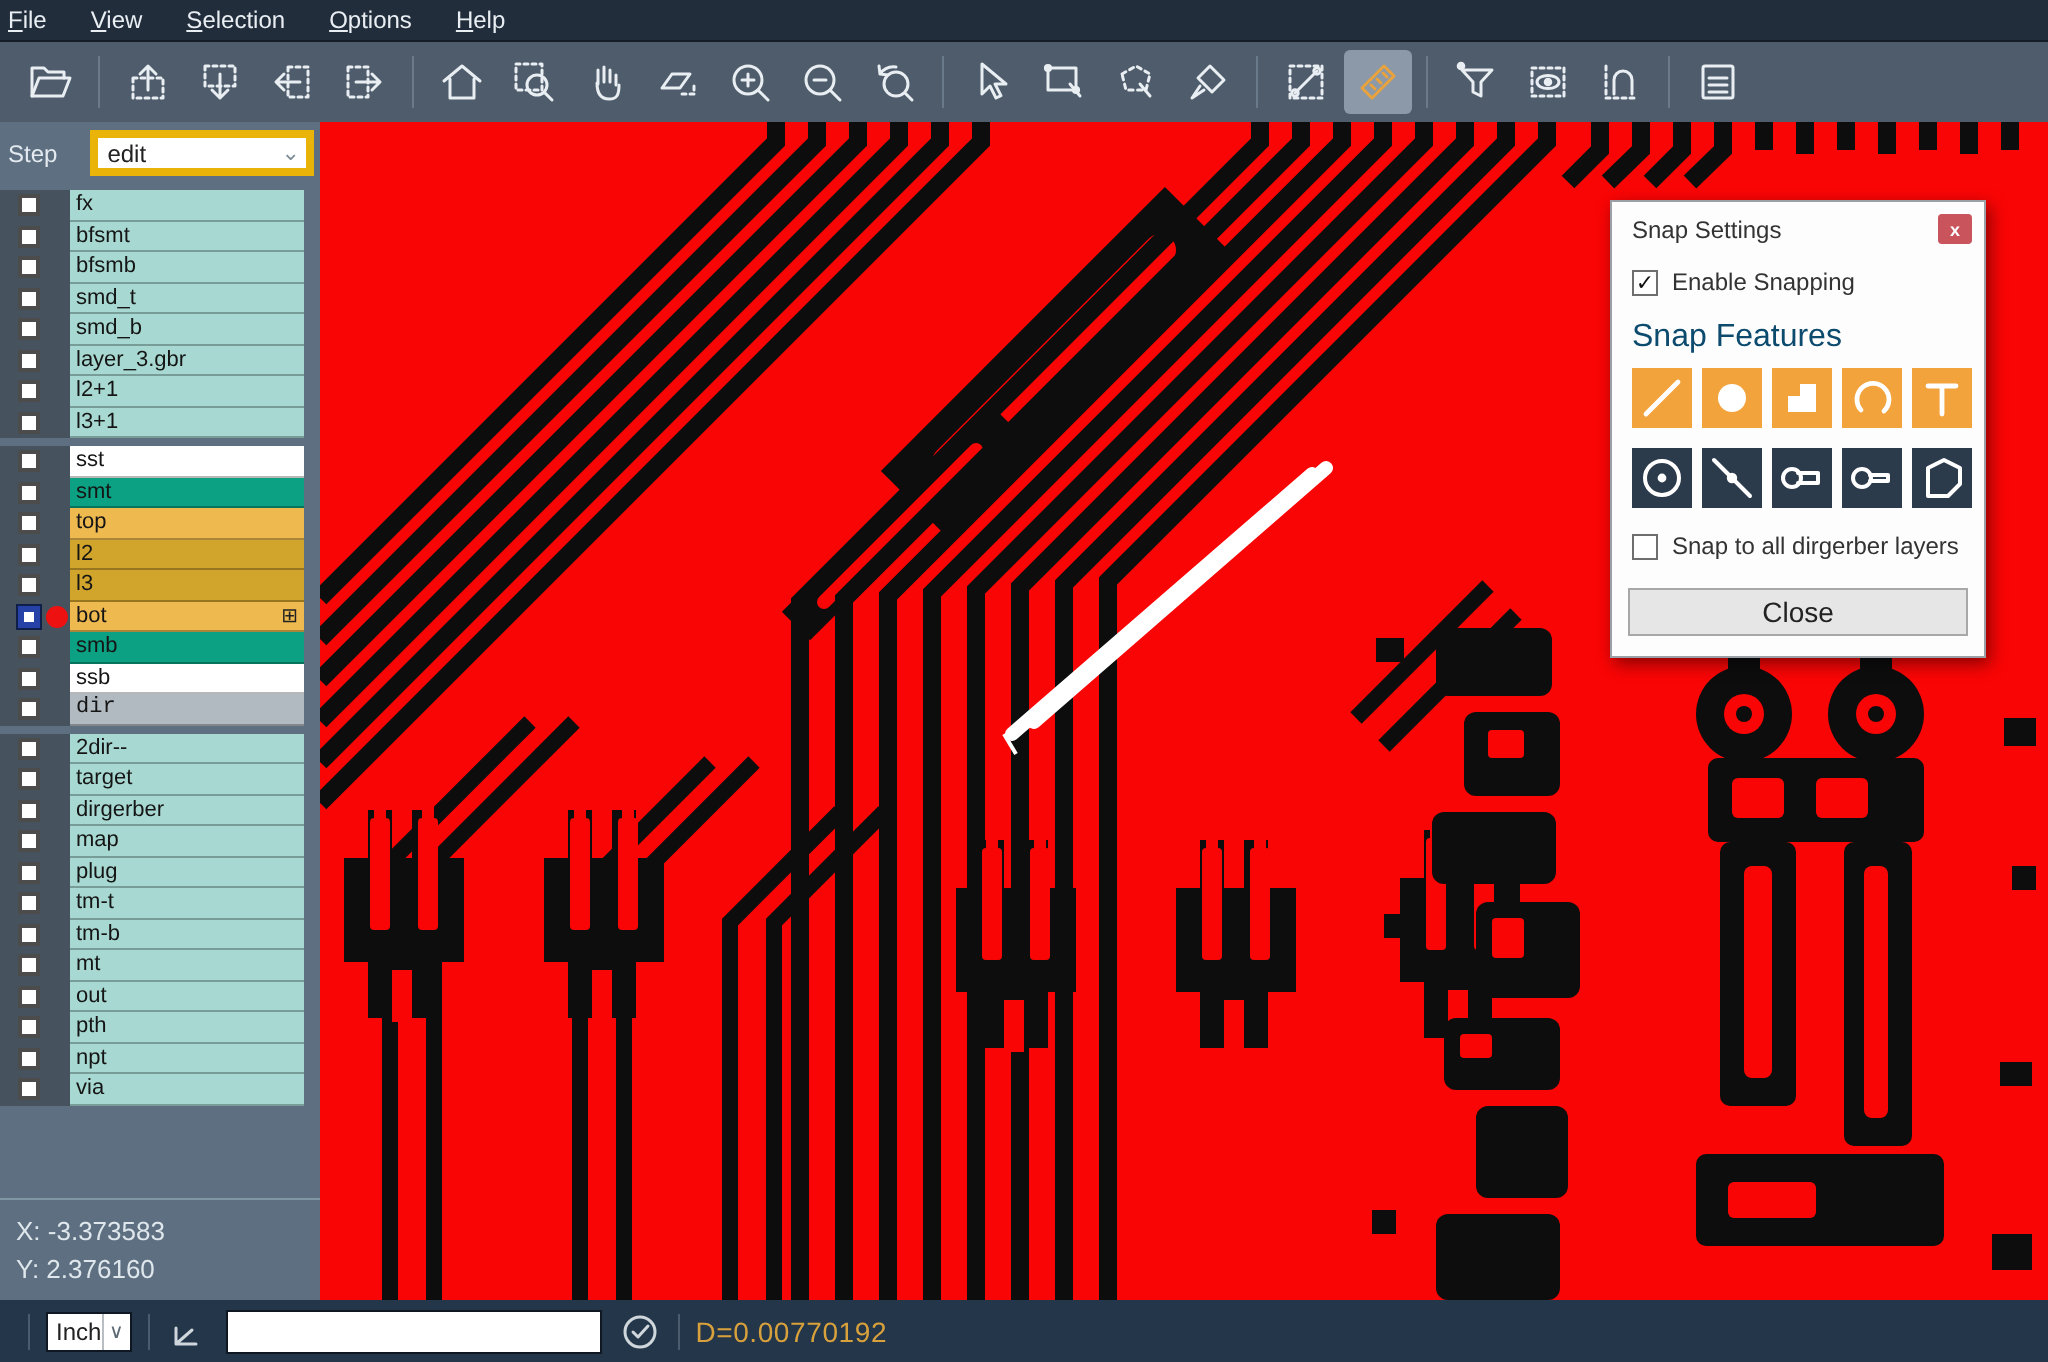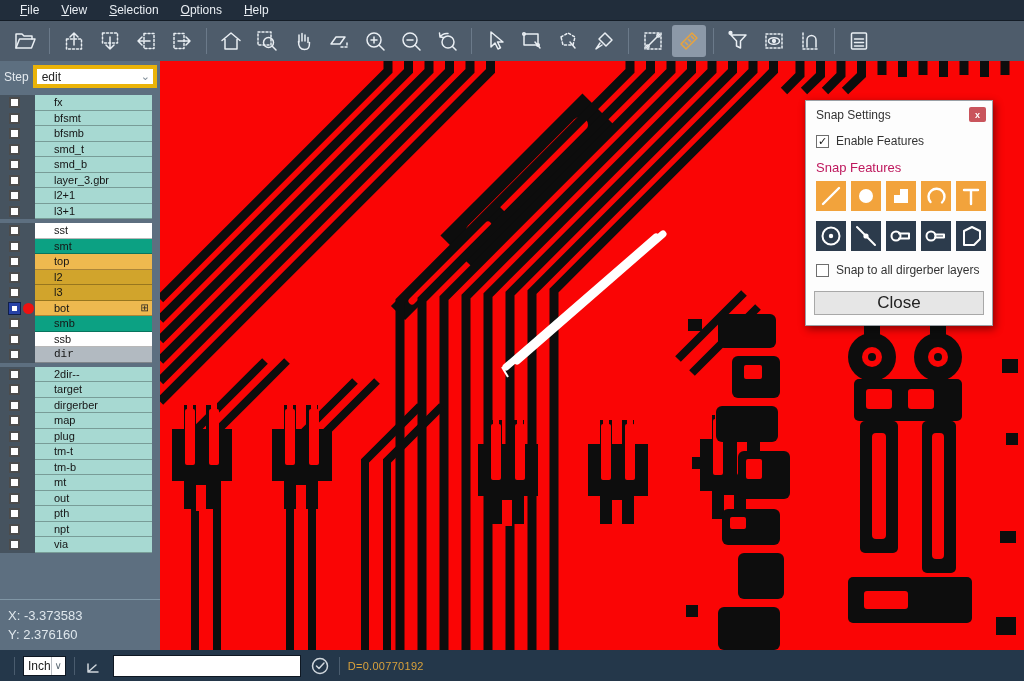--- a/index.html
+++ b/index.html
@@ -1,56 +1,56 @@
 <!DOCTYPE html>
 <html style="--menu-bg: #212d3b; --toolbar-bg: #4e5c6b; --sidebar-bg: #5d6f80; --canvas-red: #fa0505; --row-teal: #a7d9d2; --row-green: #0ca183; --row-amber: #eeb94f; --row-gold: #d1a42c; --row-gray: #b2bac1; --status-bg: #24374a; --accent-orange: #e8a33d; --gold-text: #d9a13b; --dialog-orange: #f2a33c; --dialog-navy: #2c3b4c; --close-red: #c9545c;"><head>
 <meta charset="utf-8">
 <style>
   * { margin:0; padding:0; box-sizing:border-box; }
   html,body { width:1024px; height:681px; overflow:hidden;
     font-family:"Liberation Sans", sans-serif; background:#222e3c; }
 
   
   .menubar { height:21px; background:var(--menu-bg); display:flex; align-items:center;
-    padding-left:20px; gap:22px; border-bottom:1px solid #141d27; }
+    padding-left:4px; gap:22px; border-bottom:1px solid #141d27; }
   .menubar .mitem { color:#e9eef3; font-size:12px; cursor:default; }
   .menubar .mitem u { text-decoration:underline; }
 
   
   .toolbar { height:40px; background:var(--toolbar-bg); display:flex; align-items:center;
     padding-left:8px; gap:2px; }
   .tbtn { width:34px; height:32px; display:flex; align-items:center; justify-content:center;
     border-radius:3px; }
   .tbtn svg { stroke:#e9eef3; fill:none; stroke-width:1.5; stroke-linecap:round; stroke-linejoin:round; }
   .tbtn.active { background:#8c99a8; }
   .tbtn.active svg { stroke:var(--accent-orange); }
   .tsep { width:1px; height:26px; background:#6b7a8a; margin:0 5px; }
 
   
   .main { display:flex; height:589px; }
 
   
   .sidebar { width:160px; background:var(--sidebar-bg); position:relative; flex:none; }
-  .steprow { height:31px; display:flex; align-items:center; padding:0 3px 0 4px; gap:4px; }
+  .steprow { height:31px; display:flex; align-items:center; padding:0 3px 0 4px; gap:16px; }
   .steprow .slabel { color:#e4eaef; font-size:12px; }
   .stepsel { flex:1; height:23px; background:#fff; border:4px solid #eab308; display:flex;
     align-items:center; font-size:12px; color:#222; padding-left:5px; position:relative; }
   .stepsel .chev { position:absolute; right:3px; color:#7d8b96; font-size:11px; }
   .layers { padding-top:3px; }
   .layer-group { margin-bottom:4px; }
   .lrow { height:15.5px; display:flex; align-items:stretch; }
   .lrail { width:7px; background:#46535f; flex:none; }
   .lchk { width:15px; flex:none; background:#46535f; display:flex; align-items:center; justify-content:center; }
   .lchk .box { width:11px; height:11px; background:#fff; border:2px solid #4c4c4c; }
   .lrow.active .lchk .box { background:#fff; border:3px solid #2742a6; outline:1px solid #101f4a; }
   .ldot { width:13px; flex:none; background:#46535f; display:flex; align-items:center; justify-content:center; }
   .ldot .dot { width:11px; height:11px; border-radius:50%; background:#ee1111; display:none; }
   .lrow.active .ldot .dot { display:block; }
   .lname { flex:1; font-size:11px; color:#151515; display:flex; align-items:center;
-    padding-left:19px; border-bottom:1px solid rgba(0,0,0,.28); margin-right:8px; position:relative; }
+    padding-left:3px; border-bottom:1px solid rgba(0,0,0,.28); margin-right:8px; position:relative; }
   .lname .grid { display:none; position:absolute; right:3px; font-size:10px; color:#222; }
   .lrow.active .lname .grid { display:block; }
   .c-teal  { background:var(--row-teal); }
   .c-white { background:#ffffff; }
   .c-green { background:var(--row-green); }
   .c-amber { background:var(--row-amber); }
   .c-gold  { background:var(--row-gold); }
   .c-gray  { background:var(--row-gray);font-family:Liberation Mono, monospace; }
   .coords { position:absolute; left:0; bottom:0; width:100%; padding:6px 2px 6px 8px;
     border-top:1px solid #8096a5; color:#dfe7ec; font-size:13px; line-height:19px; }
@@ -63,42 +63,42 @@
   .dialog { position:absolute; left:805px; top:100px; width:188px; background:#fdfdfd;
     border:1px solid #9aa0a6; box-shadow:2px 3px 8px rgba(0,0,0,.45); z-index:5; }
   .dtitle { display:flex; align-items:center; justify-content:space-between;
     padding:6px 6px 6px 10px; font-size:12px; color:#333; }
   .dclose { width:17px; height:15px; background:var(--close-red); color:#fff; font-size:9px;
     font-weight:bold; display:flex; align-items:center; justify-content:center; border-radius:2px; }
   .drow { display:flex; align-items:center; gap:7px; padding:6px 10px; }
   .dchk { width:13px; height:13px; background:#fff; border:1px solid #6e6e6e; flex:none;
     display:flex; align-items:center; justify-content:center; font-size:11px; color:#111; }
   .dlabel { font-size:12px; color:#333; }
-  .dsection { font-size:13px; color:#be185d; padding:6px 10px 2px 10px; }
+  .dsection { font-size:16px; color:#0c4a6e; padding:6px 10px 2px 10px; }
   .dbtns { display:flex; gap:5px; padding:4px 10px 6px 10px; }
   .sqbtn { width:30px; height:30px; display:flex; align-items:center; justify-content:center; }
   .sqbtn.orange { background:var(--dialog-orange); }
   .sqbtn.navy { background:var(--dialog-navy); }
   .sqbtn svg { stroke:#fff; fill:none; stroke-width:2.4; stroke-linecap:round; stroke-linejoin:round; }
   .dclosebtn { margin:8px 8px 10px 8px; width:calc(100% - 16px); height:24px; background:#e6e6e6;
-    border:1px solid #a8a8a8; font-size:17px; color:#222; display:flex; align-items:center;
+    border:1px solid #a8a8a8; font-size:14px; color:#222; display:flex; align-items:center;
     justify-content:center; font-family:"Liberation Sans", sans-serif; }
 
   
   .statusbar { height:31px; background:var(--status-bg); display:flex; align-items:center;
     padding-left:14px; gap:8px; }
   .ssep { width:1px; height:18px; background:#4a5c6e; }
   .unitsel { height:20px; background:#fff; display:flex; align-items:center; font-size:12px;
     color:#222; padding-left:4px; border:1px solid #0e1722; }
   .unitsel .uchev { width:14px; height:100%; border-left:1px solid #b9bec3; color:#5c6a74;
     font-size:10px; display:flex; align-items:center; justify-content:center; }
   .sicon svg { stroke:#cfd6dc; fill:none; stroke-width:1.5; stroke-linecap:round; stroke-linejoin:round; display:block; }
   .dinput { width:188px; height:22px; background:#fff; border:1px solid #0e1722; font-size:12px;
     padding:0 4px; color:#222; }
-  .dist { color:var(--gold-text); font-size:11px; letter-spacing:.3px; }
+  .dist { color:var(--gold-text); font-size:14px; letter-spacing:.3px; }
 </style>
 </head>
 <body>
 
 <div class="menubar" id="menubar">
     <span class="mitem"><u>F</u>ile</span>
     <span class="mitem"><u>V</u>iew</span>
     <span class="mitem"><u>S</u>election</span>
     <span class="mitem"><u>O</u>ptions</span>
     <span class="mitem"><u>H</u>elp</span>
@@ -630,21 +630,21 @@
   </div>
 </div>
 
 <div class="dialog">
   <div class="dtitle">
     <span>Snap Settings</span>
     <div class="dclose">x</div>
   </div>
   <div class="drow">
     <div class="dchk">✓</div>
-    <span class="dlabel">Enable Features</span>
+    <span class="dlabel">Enable Snapping</span>
   </div>
   <div class="dsection">Snap Features</div>
   <div class="dbtns" id="featureBtns">
       <div class="sqbtn orange">
         <svg width="30" height="30" viewBox="0 0 30 30">
           <path d="M7 23 L23 7"></path>
         </svg>
       </div>
       <div class="sqbtn orange">
         <svg width="30" height="30" viewBox="0 0 30 30">

